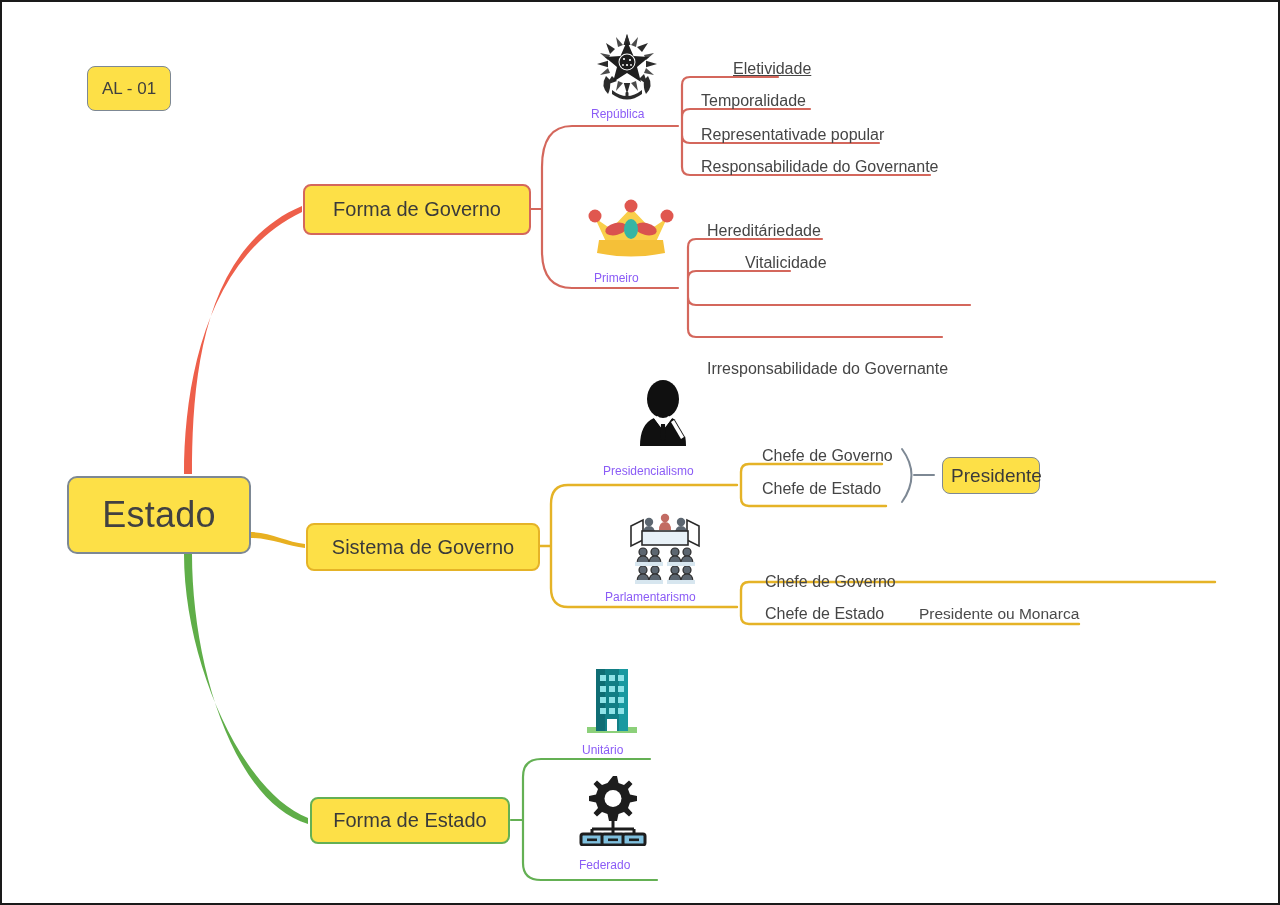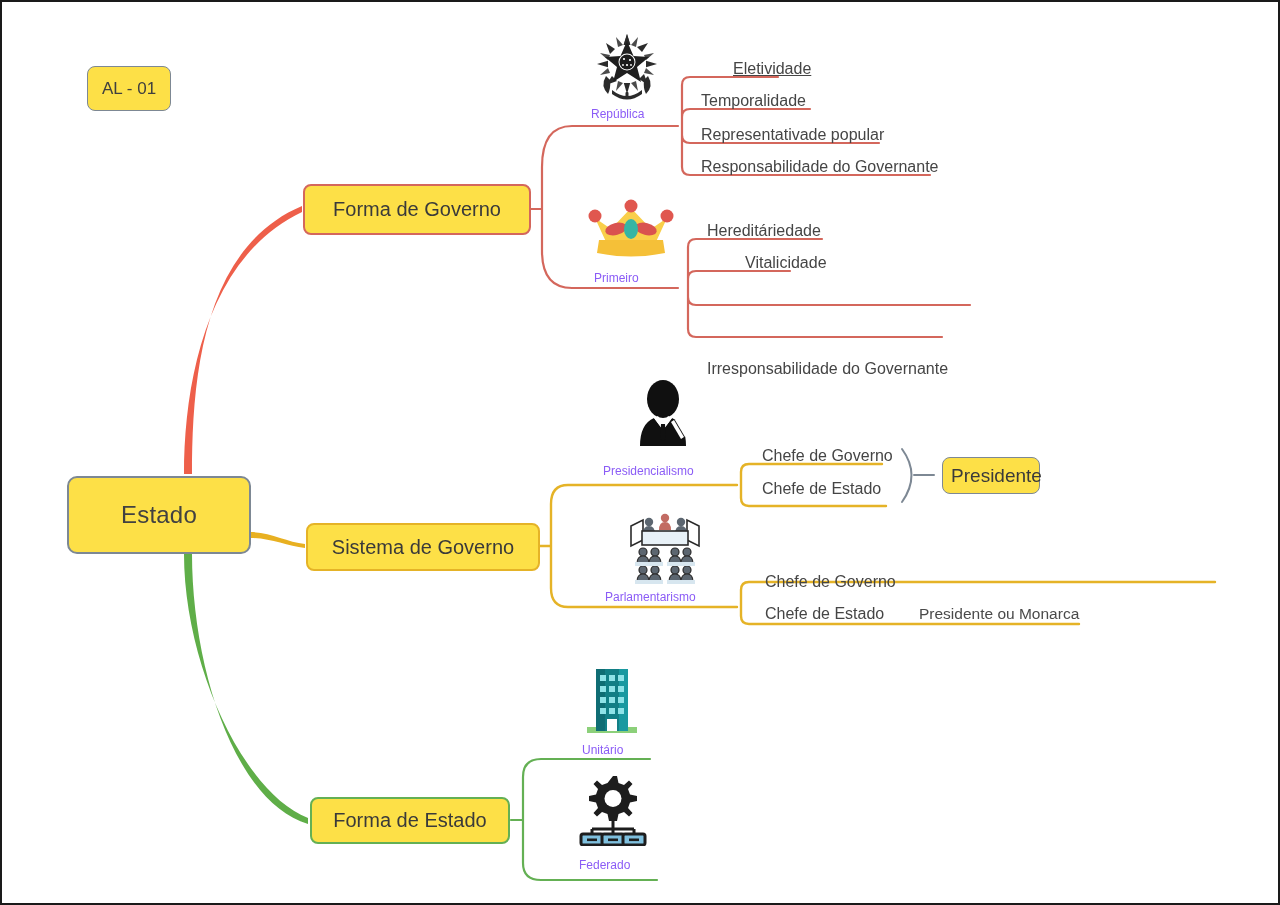--- a/index.html
+++ b/index.html
@@ -31,21 +31,21 @@
     align-items: center;
     justify-content: center;
     background: #fde047;
     border-radius: 8px;
     color: #3a3a3a;
     white-space: nowrap;
   }
   .node-root {
     border: 2px solid #7d8894;
     border-radius: 10px;
-    font-size: 24px;
+    font-size: 36px;
     color: #414141;
     letter-spacing: .2px;
   }
   .node-tag {
     border: 1.5px solid #7d8894;
     font-size: 17px;
     color: #3f3f3f;
   }
   .node-red    { border: 2px solid #d4675c; font-size: 20px; }
   .node-yellow { border: 2px solid #e5b327; font-size: 20px; }

